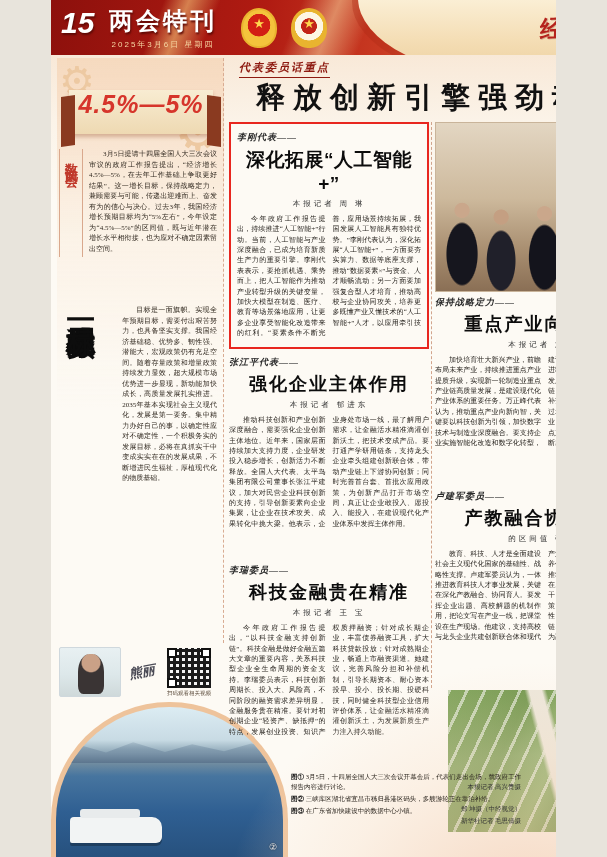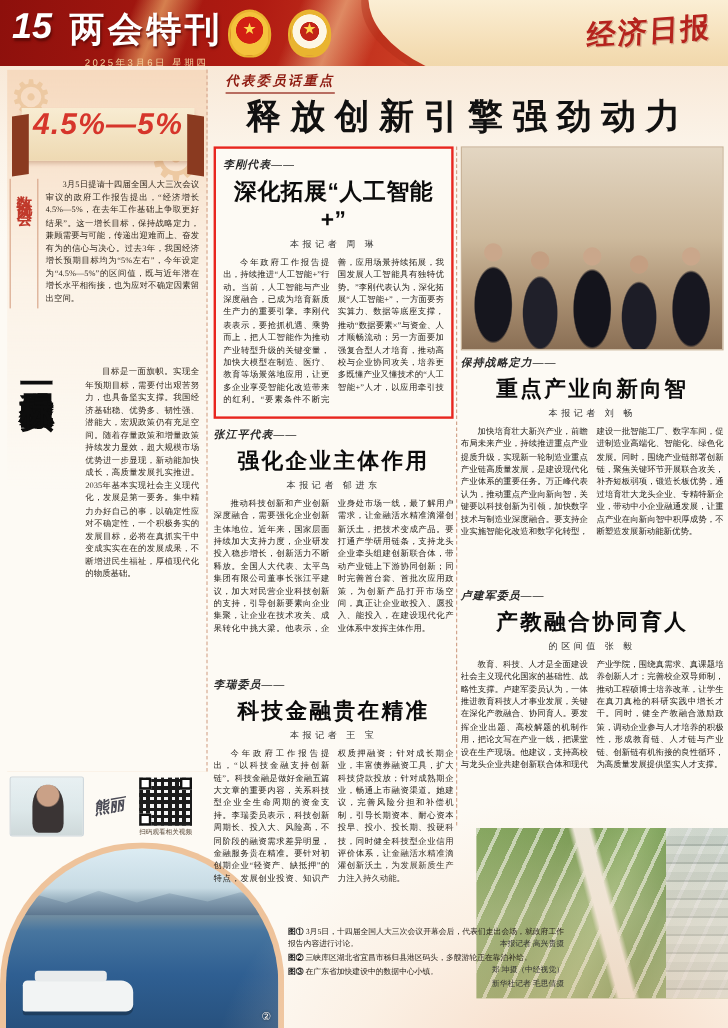--- a/index.html
+++ b/index.html
@@ -1,38 +1,38 @@
 <!DOCTYPE html>
 <html><head>
 <meta charset="utf-8">
 <style>
   * { margin:0; padding:0; box-sizing:border-box; }
   html,body { background:#e8e4dc; }
   .page{
-    position:relative; width:607px; height:857px; margin:0 auto;
+    position:relative; width:505px; height:857px; margin:0 auto;
     background:linear-gradient(180deg,#f6e0ca 0px,#fbf3e8 120px,#fdfaf4 200px,#fdfaf4 100%);
     overflow:hidden; font-family:"Liberation Serif", serif; color:#1d1d1d;
   }
   .page::after{ content:""; position:absolute; left:170px; top:660px; width:520px; height:260px;
     background:radial-gradient(ellipse at 60% 100%, rgba(238,183,146,.55) 0%, rgba(248,222,199,.35) 45%, transparent 70%); pointer-events:none;}
   
   .masthead{ position:absolute; left:0; top:0; width:607px; height:55px;
     background:linear-gradient(100deg,#8d100c 0%,#b01b12 35%,#c93a22 55%,#d8643c 68%,#b92c18 78%,#a01a10 100%); overflow:hidden;}
   .masthead .streaks{ position:absolute; inset:0;
     background:
       linear-gradient(112deg, transparent 18%, rgba(255,214,130,.55) 22%, transparent 27%),
       linear-gradient(112deg, transparent 40%, rgba(255,230,170,.5) 46%, transparent 52%),
       linear-gradient(112deg, transparent 60%, rgba(255,190,110,.4) 66%, transparent 70%);}
   .cream-wave{ position:absolute; right:-30px; top:-14px; width:330px; height:92px;
     background:linear-gradient(180deg,#fdf4df 0%,#f4ddb4 60%,#eccf9e 100%);
     border-radius:0 0 0 160px / 0 0 0 80px; box-shadow:-6px 4px 0 rgba(172,40,20,.35);}
   .pagenum{ position:absolute; left:10px; top:6px; font-family:"Liberation Sans",sans-serif;
     font-size:30px; font-weight:bold; color:#fff; text-shadow:1px 2px 2px #5f0a06; font-style:italic;}
   .mast-sec{ position:absolute; left:58px; top:5px; color:#fff; font-family:"Liberation Sans",sans-serif;}
-  .mast-sec .sec{ font-size:29px; font-weight:bold; letter-spacing:3px; text-shadow:1px 2px 2px #5f0a06;}
+  .mast-sec .sec{ font-size:24px; font-weight:bold; letter-spacing:3px; text-shadow:1px 2px 2px #5f0a06;}
   .mast-sec .date{ font-size:8px; color:#f6d6a2; letter-spacing:2px; margin-top:2px; text-align:center;}
   .emblem{ position:absolute; top:8px; width:36px; height:40px; border-radius:50% 50% 46% 46%;}
   .emblem-national{ left:190px; background:radial-gradient(circle at 50% 42%, #d21f14 0 42%, #f4c33c 44% 100%); border:2px solid #e9b42f;}
   .emblem-cppcc{ left:240px; background:radial-gradient(circle at 50% 45%, #c22418 0 30%, #fdf6e3 32% 55%, #e9b42f 57% 100%); border:2px solid #e9b42f;}
   .emblem .star{ position:absolute; left:0; right:0; top:7px; text-align:center; font-size:13px; color:#ffd84d; line-height:1;}
   .brand{ position:absolute; right:14px; top:10px; font-size:24px; font-weight:bold; color:#b5231d;
     transform:rotate(-4deg) skewX(-6deg); letter-spacing:2px; font-family:"Liberation Serif",serif; text-shadow:1px 1px 0 rgba(120,20,10,.25);}
   
   .kicker{ position:absolute; left:188px; top:60px; font-size:11px; font-weight:bold; color:#8e1a10;
     letter-spacing:2px; border-bottom:1.5px solid #8e1a10; padding-bottom:2px; font-style:italic;}

